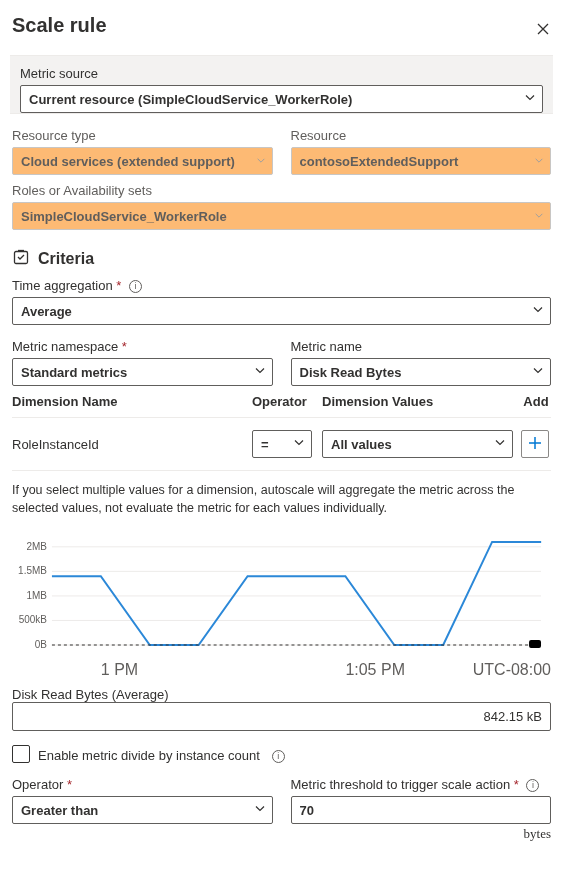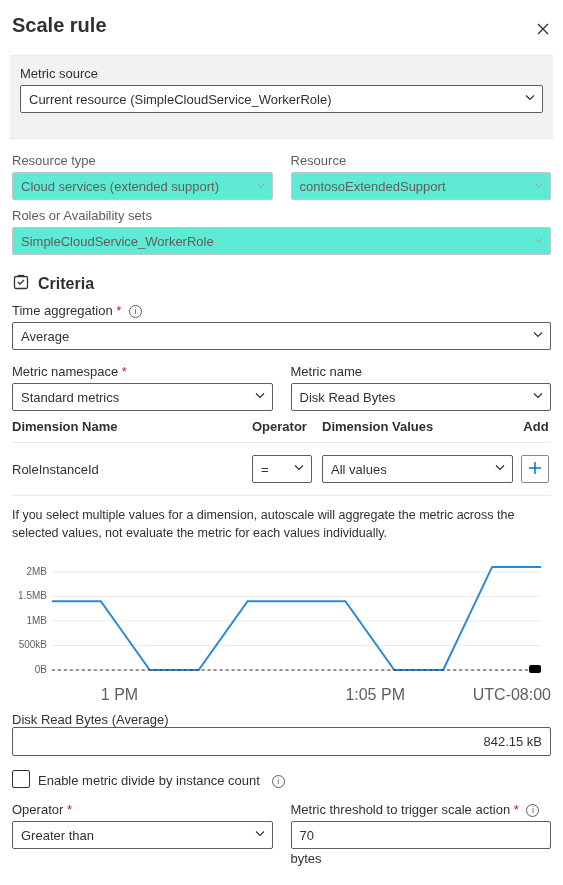--- a/index.html
+++ b/index.html
@@ -3,30 +3,30 @@
 <meta charset="utf-8">
 <style>
   * { box-sizing: border-box; margin: 0; padding: 0; }
   body { font-family: "Segoe UI", Arial, sans-serif; font-size: 13px; color: #323130; width: 563px; background: #fff; }
   .panel { padding: 0 12px 20px; }
   .header { display: flex; justify-content: space-between; align-items: flex-end; padding: 14px 0 18px; }
   .header h1 { font-size: 20px; font-weight: 600; }
   .close-x { width: 16px; height: 16px; cursor: pointer; }
   .close-x svg { width:16px; height:16px; }
 
-  .section-grey { background: #f3f2f1; padding: 10px 10px 25px; margin: 0 -2px; border:1px solid #edebe9; border-left:none; border-right:none; }
+  .section-grey { background: #f3f2f1; padding: 10px 10px 0; margin: 0 -2px; border:1px solid #edebe9; border-left:none; border-right:none; }
 
   .label { font-size: 13px; color: #323130; margin-bottom: 4px; }
   .label.faded { color: #605e5c; }
   .req { color: #a4262c; }
   .info-icon { display:inline-block; width:13px; height:13px; border:1px solid #605e5c; border-radius:50%; font-size:9px; line-height:11px; text-align:center; color:#605e5c; margin-left:4px; vertical-align:middle; }
 
-  .select, .input { width: 100%; height: 28px; border: 1px solid #605e5c; background: #fff; padding: 0 24px 0 8px; font-size: 13px; color: #323130; position: relative; display: flex; align-items: center; border-radius:2px; }
+  .select, .input { width: 100%; height: 28px; border: 1px solid #605e5c; background: #fff; padding: 0 24px 0 8px; font-size: 13px; color: #323130; position: relative; display: flex; align-items: center; border-radius:2px;font-weight:bold; }
   .select .chev { position: absolute; right: 6px; top: 50%; transform: translateY(-50%); pointer-events:none; }
-  .select.disabled, .input.disabled { background: #5eead4; border: 1px solid #c8c6c4; color: #605e5c; }
+  .select.disabled, .input.disabled { background: #fdba74; border: 1px solid #c8c6c4; color: #605e5c; }
   .select.small-chev .chev svg { width:10px; height:10px; }
 
   .row2 { display:flex; gap: 18px; }
   .col { flex:1; min-width:0; }
 
   .spacer8 { height:8px; }
   .spacer14 { height:14px; }
 
   .criteria-head { display:flex; align-items:center; gap:8px; margin-top:18px; font-size:16px; font-weight:600; }
   .criteria-head svg { width:18px; height:18px; }
@@ -48,21 +48,21 @@
   .chart svg { width:100%; height:100%; display:block; }
   .chart-xlabels { display:flex; font-size:16px; color:#605e5c; position:relative; }
   .chart-xlabels .xl { position:absolute; }
   .chart-below { font-size:13px; margin-top:4px; }
 
   .readonly-box { width:100%; border:1px solid #605e5c; background:#fff; padding:6px 8px; font-size:13px; border-radius:2px;text-align:right; }
 
   .cb-row { display:flex; align-items:flex-end; gap:8px; margin-top:14px; }
   .cb { width:18px; height:18px; border:1px solid #323130; border-radius:2px; }
 
-  .right-note { font-size:13px; color:#323130; margin-top:2px; }
+  .right-note { text-align:right; font-size:13px; color:#323130; margin-top:2px;font-family:Liberation Serif, serif; }
 
   .chev svg { width:12px; height:12px; }
 </style>
 </head>
 <body>
 
 <div class="panel">
 
   <div class="header">
     <h1>Scale rule</h1>

